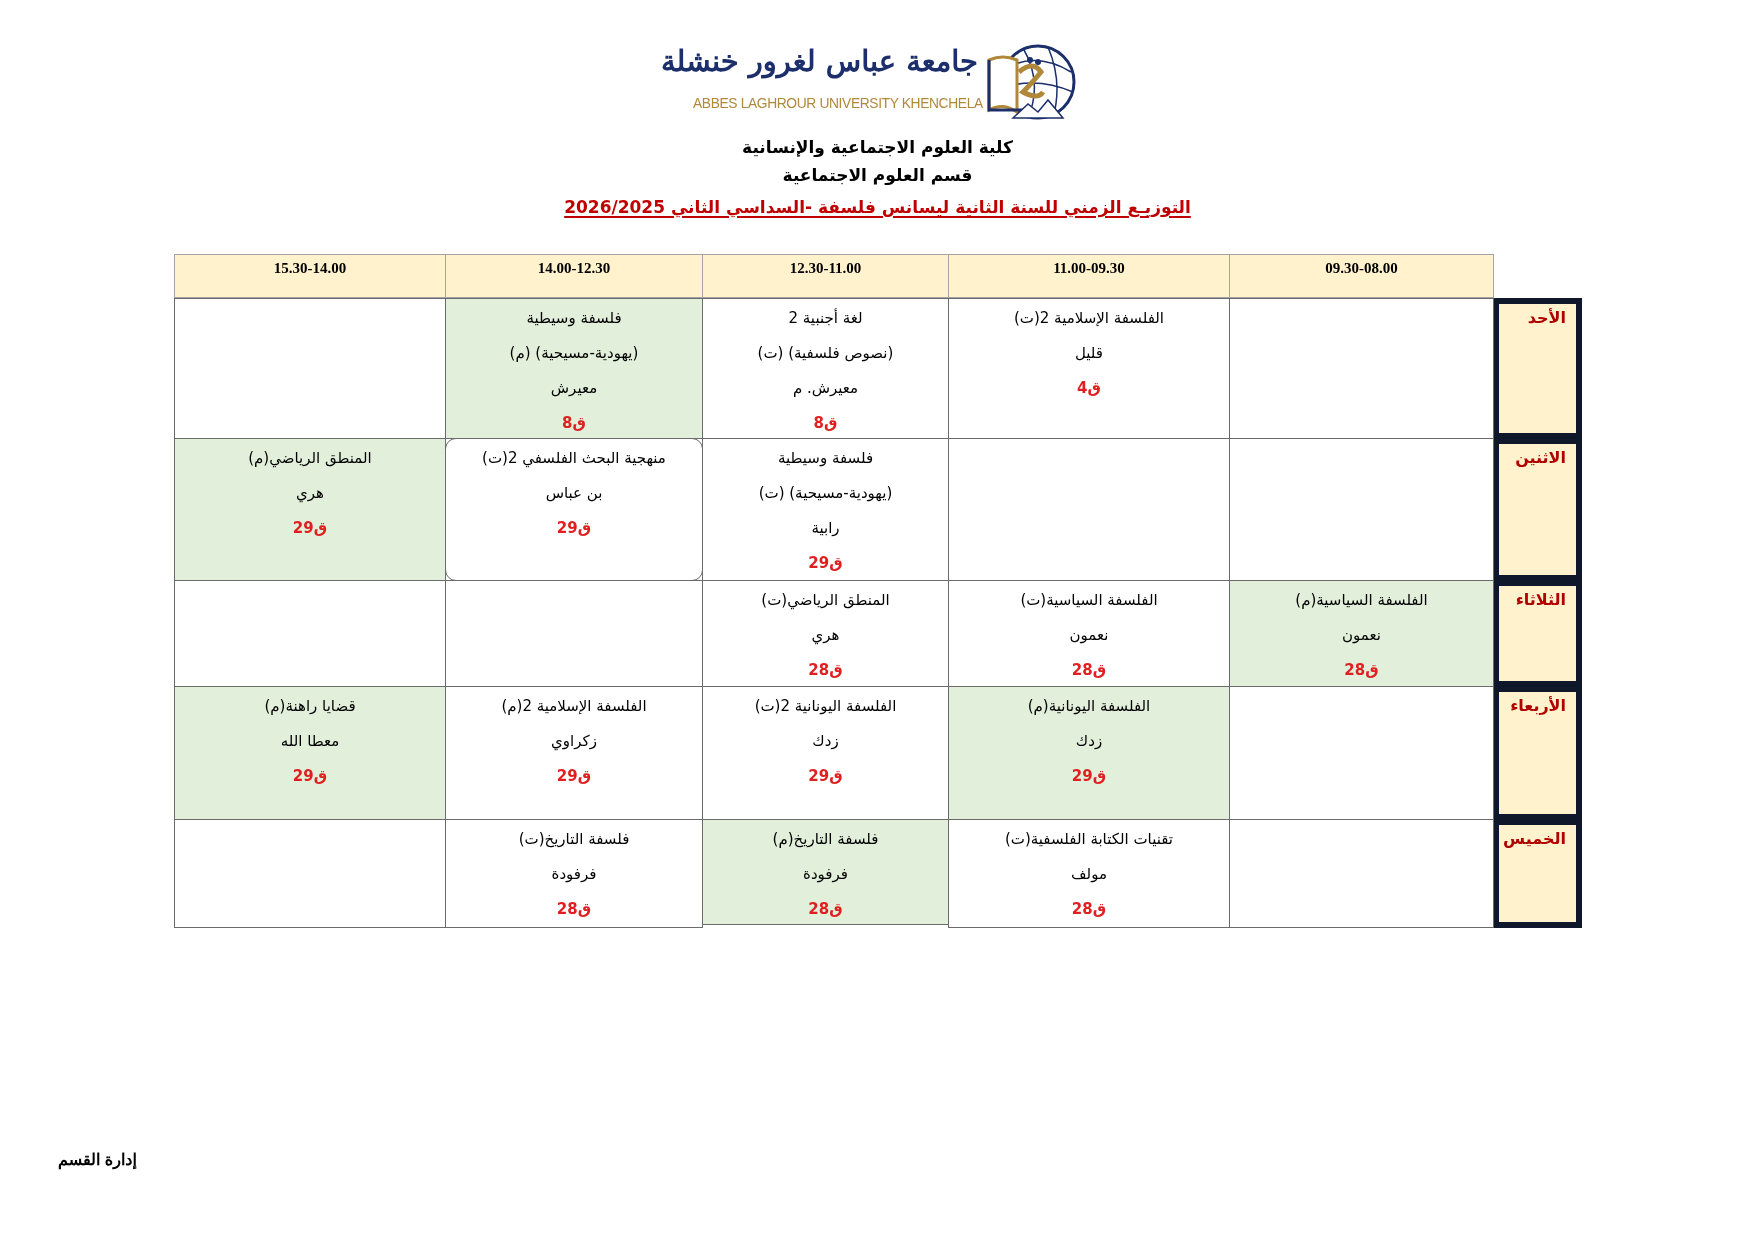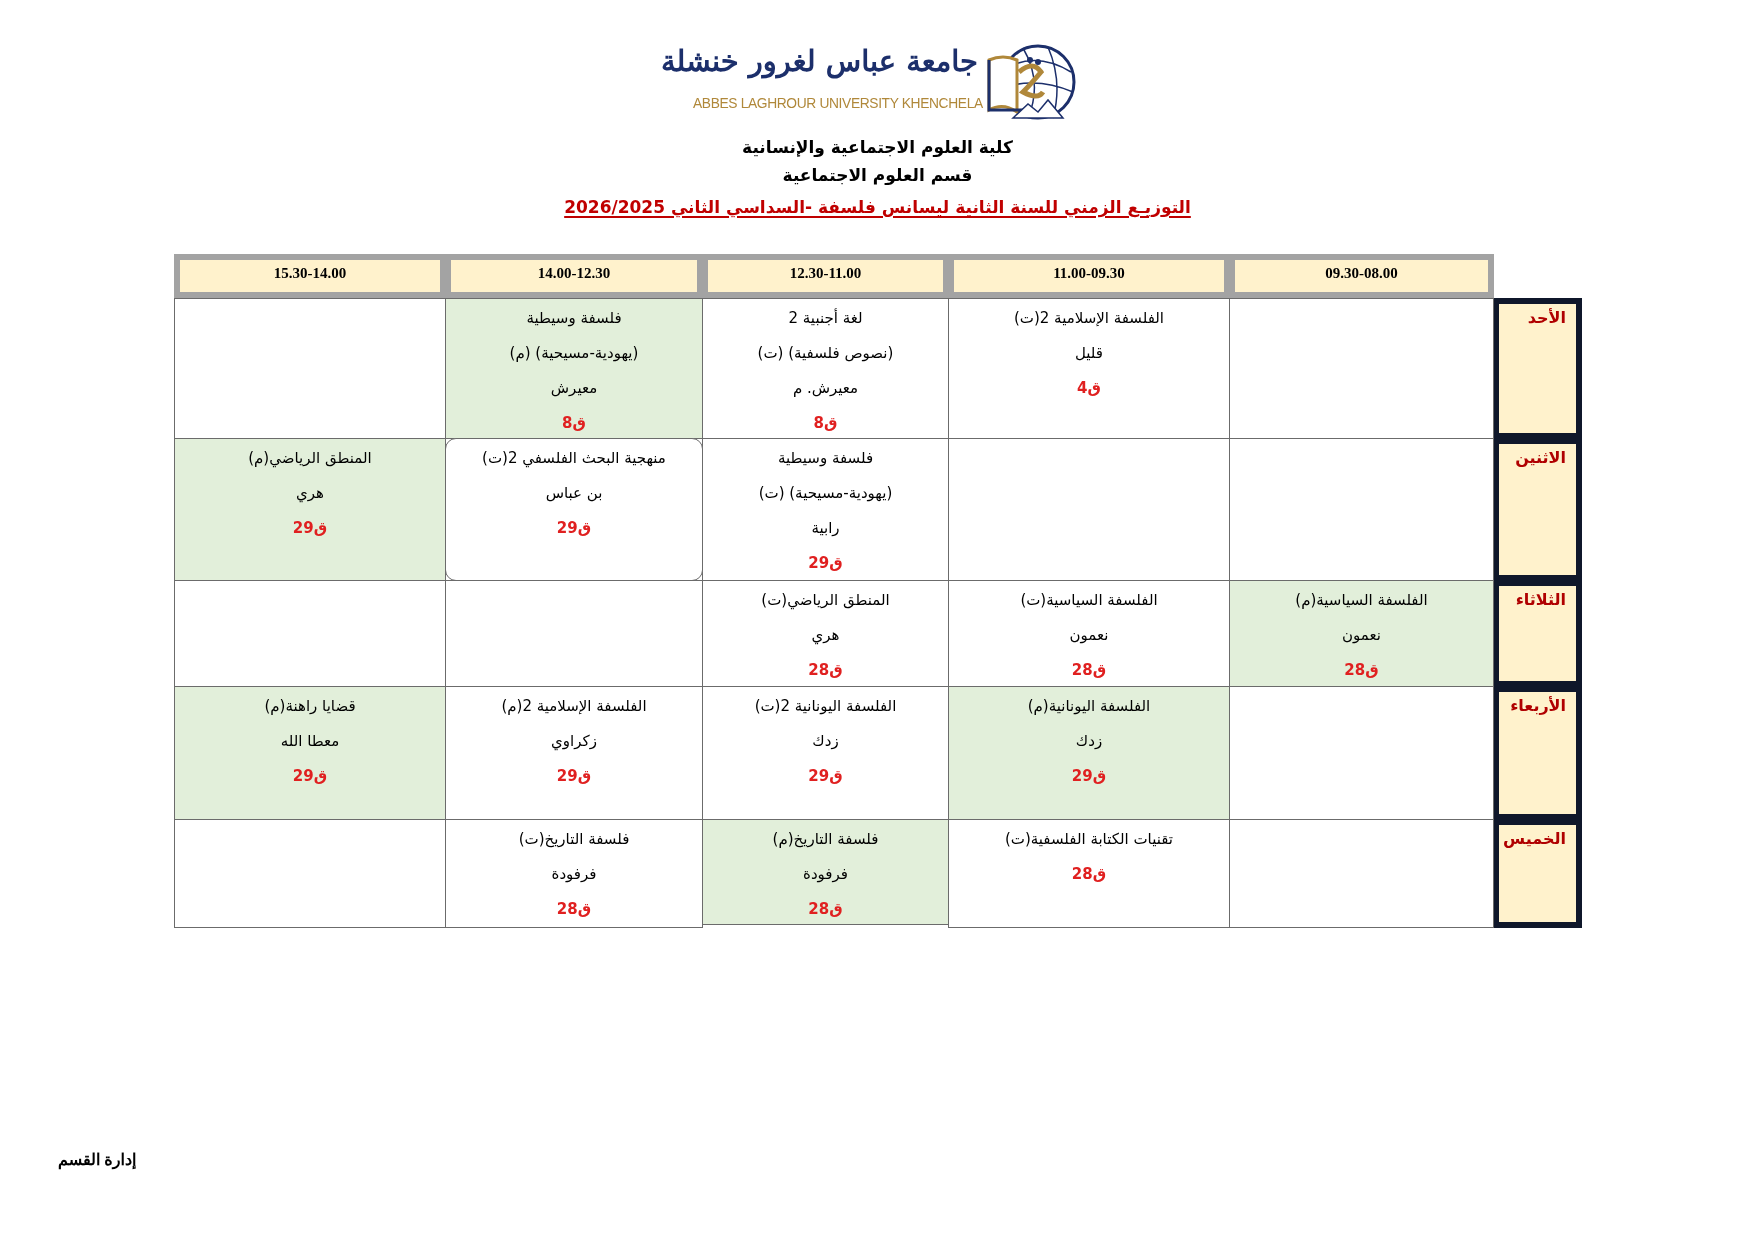--- a/index.html
+++ b/index.html
@@ -27,41 +27,41 @@
   }
   .faculty { top: 137px; font-size: 17px; }
   .dept { top: 165px; font-size: 17px; }
   .title { top: 197px; font-size: 17px; color: #c00000; }
   .title span { text-decoration: underline; text-decoration-thickness: 2px; text-underline-offset: 3px; }
 
   
   .tbl { position: absolute; left: 174px; top: 254px; }
   .hcell {
     position: absolute; top: 0; height: 44px; box-sizing: border-box;
-    background: #fff2cc; border: 6px solid #a3a3a3;
+    background: #fff2cc; border: 1px solid #a3a3a3;
     font-family: "Liberation Serif", serif; font-weight: bold; font-size: 15px;
     text-align: center; padding-top: 5px;
   }
   .cell {
     position: absolute; box-sizing: border-box; border: 1px solid #6b6b6b;
     background: #ffffff; text-align: center; direction: rtl;
     font-family: "DejaVu Sans", sans-serif; font-size: 15px;
   }
   .cell.green { background: #e2efda; }
   .cell .line { height: 35px; line-height: 35px; white-space: nowrap; }
   .cell .room { color: #e02020; font-weight: bold; }
   .day {
     position: absolute; box-sizing: border-box; background: #fff2cc;
     border: 6px solid #0f172a; direction: rtl; text-align: right;
     padding-right: 10px; padding-top: 4px;
     font-family: "DejaVu Sans", sans-serif; font-weight: bold; font-size: 16px; color: #b00000;
   }
   .footer-sign {
     position: absolute; left: 58px; top: 1150px; direction: rtl;
-    font-family: Liberation Serif, serif; font-weight: bold; font-size: 16px;
+    font-family: Liberation Sans, sans-serif; font-weight: bold; font-size: 16px;
   }
 </style>
 </head>
 <body>
 
 <div class="logo">
   <div class="logo-ar">جامعة عباس لغرور خنشلة</div>
   <div class="logo-en">ABBES LAGHROUR UNIVERSITY KHENCHELA</div>
   <svg class="logo-emblem" viewBox="0 0 95 82">
     <circle cx="55" cy="40" r="36" fill="none" stroke="#1c2f6b" stroke-width="3"></circle>
@@ -165,20 +165,21 @@
     </div>
     <div class="cell green" style="left: 174px; top: 686px; width: 272px; height: 134px; padding-top: 2px;">
       <div class="line">قضايا راهنة(م)</div>
       <div class="line">معطا الله</div>
       <div class="line room">ق29</div>
     </div>
     <div class="day" style="left: 1493px; top: 819px; width: 89px; height: 109px;">الخميس</div>
     <div class="cell" style="left: 1229px; top: 819px; width: 265px; height: 109px; padding-top: 2px;"></div>
     <div class="cell" style="left: 948px; top: 819px; width: 282px; height: 109px; padding-top: 2px;">
       <div class="line">تقنيات الكتابة الفلسفية(ت)</div>
+      <div class="line">مولف</div>
       <div class="line room">ق28</div>
     </div>
     <div class="cell green" style="left: 702px; top: 819px; width: 247px; height: 106px; padding-top: 2px;">
       <div class="line">فلسفة التاريخ(م)</div>
       <div class="line">فرفودة</div>
       <div class="line room">ق28</div>
     </div>
     <div class="cell" style="left: 445px; top: 819px; width: 258px; height: 109px; padding-top: 2px;">
       <div class="line">فلسفة التاريخ(ت)</div>
       <div class="line">فرفودة</div>

